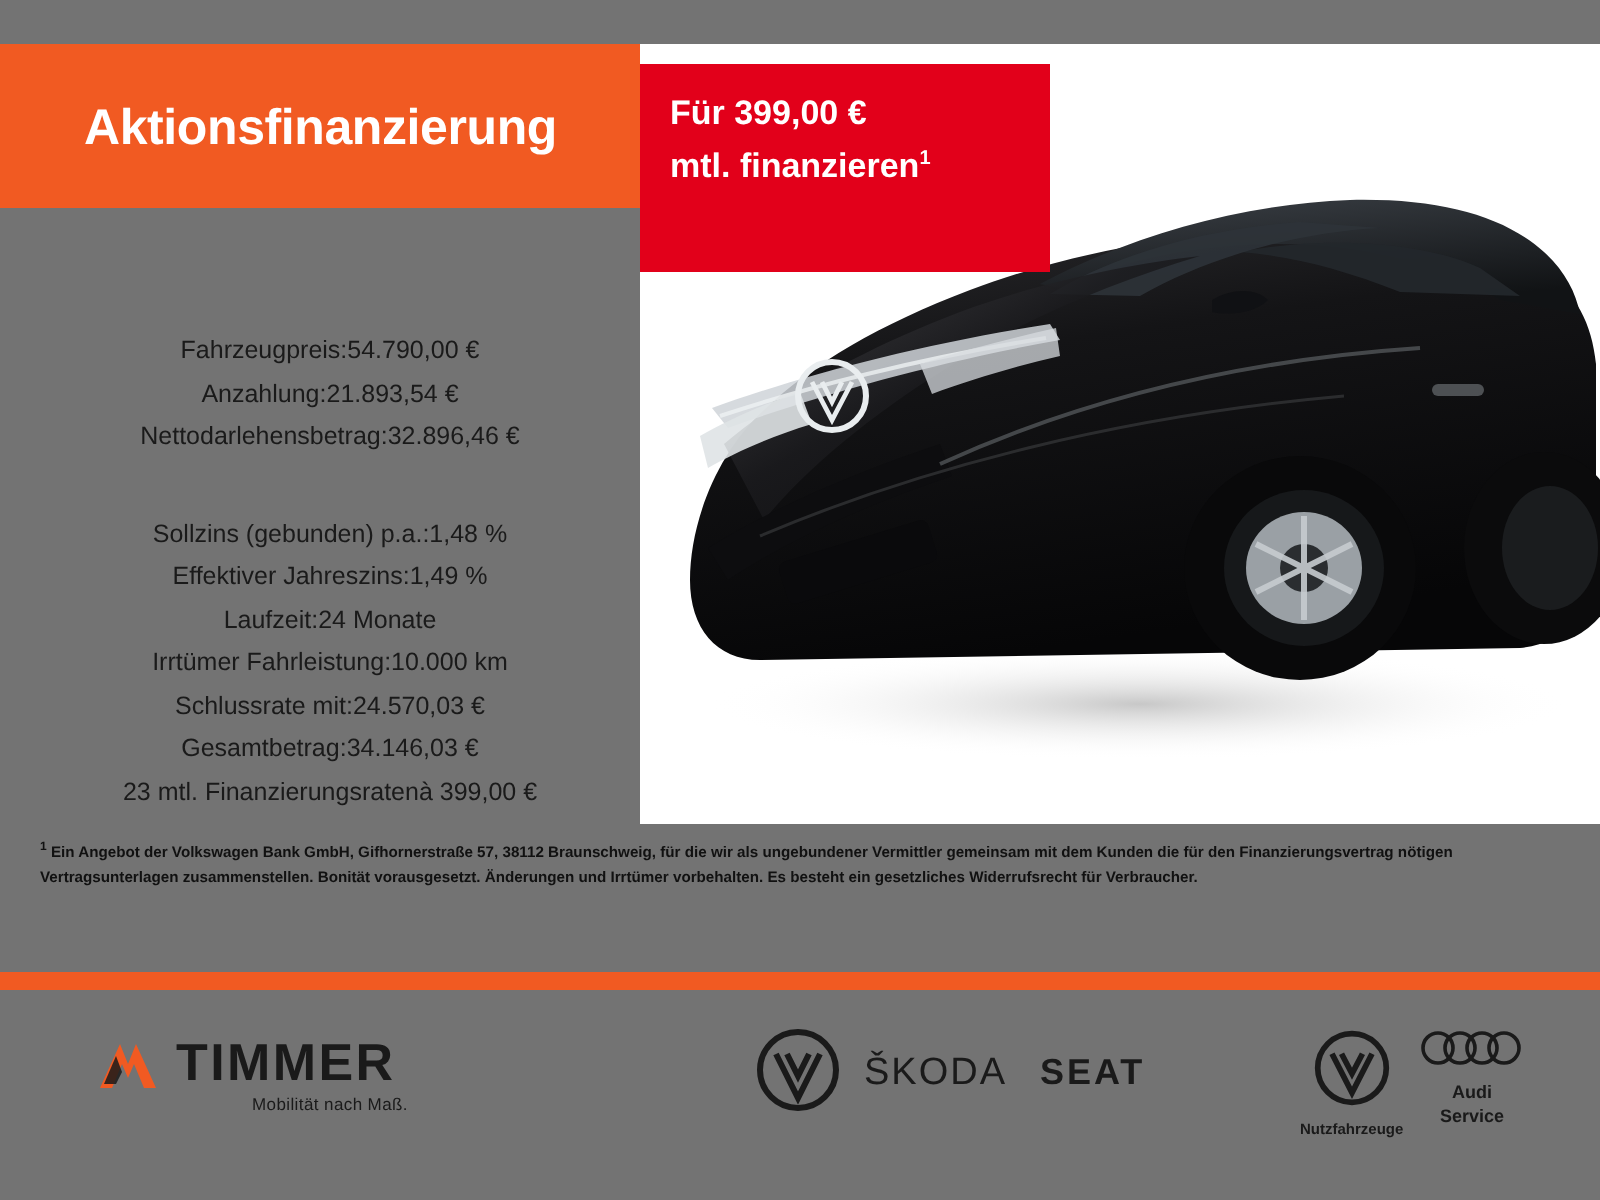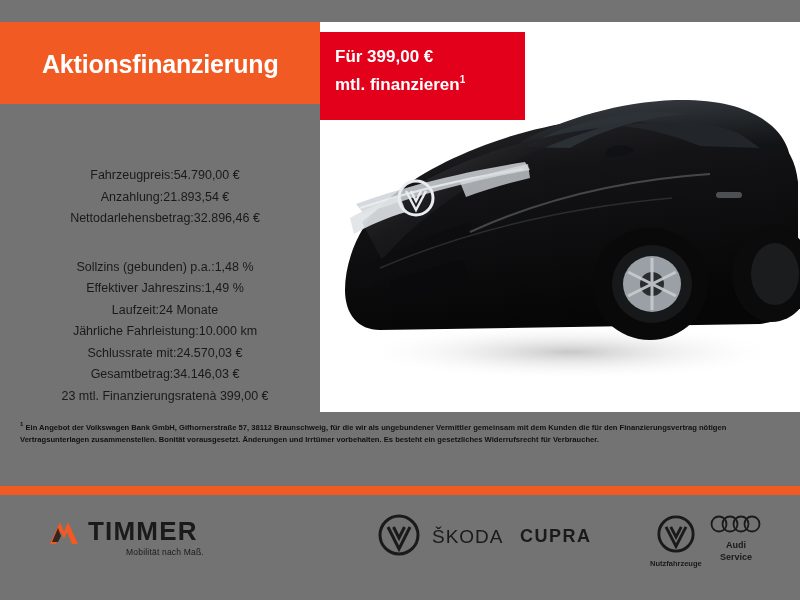--- a/index.html
+++ b/index.html
@@ -32,21 +32,21 @@
     font-size: 25px;
     font-weight: bold;
     color: #ffffff;
     letter-spacing: -0.2px;
   }
 
   
   .price-badge {
     position: absolute;
     left: 320px; top: 32px;
-    width: 205px; height: 88px;
+    width: 205px; height: 104px;
     background: #E2001A;
     padding: 13px 0 0 15px;
   }
   .price-badge .line {
     color: #ffffff;
     font-size: 17px;
     font-weight: bold;
     line-height: 23px;
     white-space: nowrap;
   }
@@ -296,21 +296,21 @@
     </div>
     <div class="fig-row">
       <span class="label">Effektiver Jahreszins:</span>
       <span class="value">1,49 %</span>
     </div>
     <div class="fig-row">
       <span class="label">Laufzeit:</span>
       <span class="value">24 Monate</span>
     </div>
     <div class="fig-row">
-      <span class="label">Jährliche Fahrleistung:</span>
+      <span class="label">Irrtümer Fahrleistung:</span>
       <span class="value">10.000 km</span>
     </div>
     <div class="fig-row">
       <span class="label">Schlussrate mit:</span>
       <span class="value">24.570,03 €</span>
     </div>
     <div class="fig-row">
       <span class="label">Gesamtbetrag:</span>
       <span class="value">34.146,03 €</span>
     </div>
@@ -340,21 +340,21 @@
         <circle cx="21" cy="21" r="19" fill="none" stroke="#1a1a1a" stroke-width="3"></circle>
         <path d="M10 13 L21 35 L32 13 M15.5 13 L21 24 L26.5 13" stroke="#1a1a1a" stroke-width="3" fill="none" stroke-linejoin="miter"></path>
       </svg>
     </div>
 
     <div class="brand brand-skoda">
       <div class="skoda-word">ŠKODA</div>
     </div>
 
     <div class="brand brand-seat">
-      <div class="seat-word">CUPRA</div>
+      <div class="seat-word">SEAT</div>
     </div>
 
 
     <div class="brand brand-vwn">
       <svg width="40" height="40" viewBox="0 0 42 42">
         <circle cx="21" cy="21" r="18" fill="none" stroke="#1a1a1a" stroke-width="3"></circle>
         <path d="M10.5 13.5 L21 34 L31.5 13.5 M15.5 13.5 L21 24 L26.5 13.5" stroke="#1a1a1a" stroke-width="3" fill="none"></path>
       </svg>
       <div class="vwn-word">Nutzfahrzeuge</div>
     </div>

